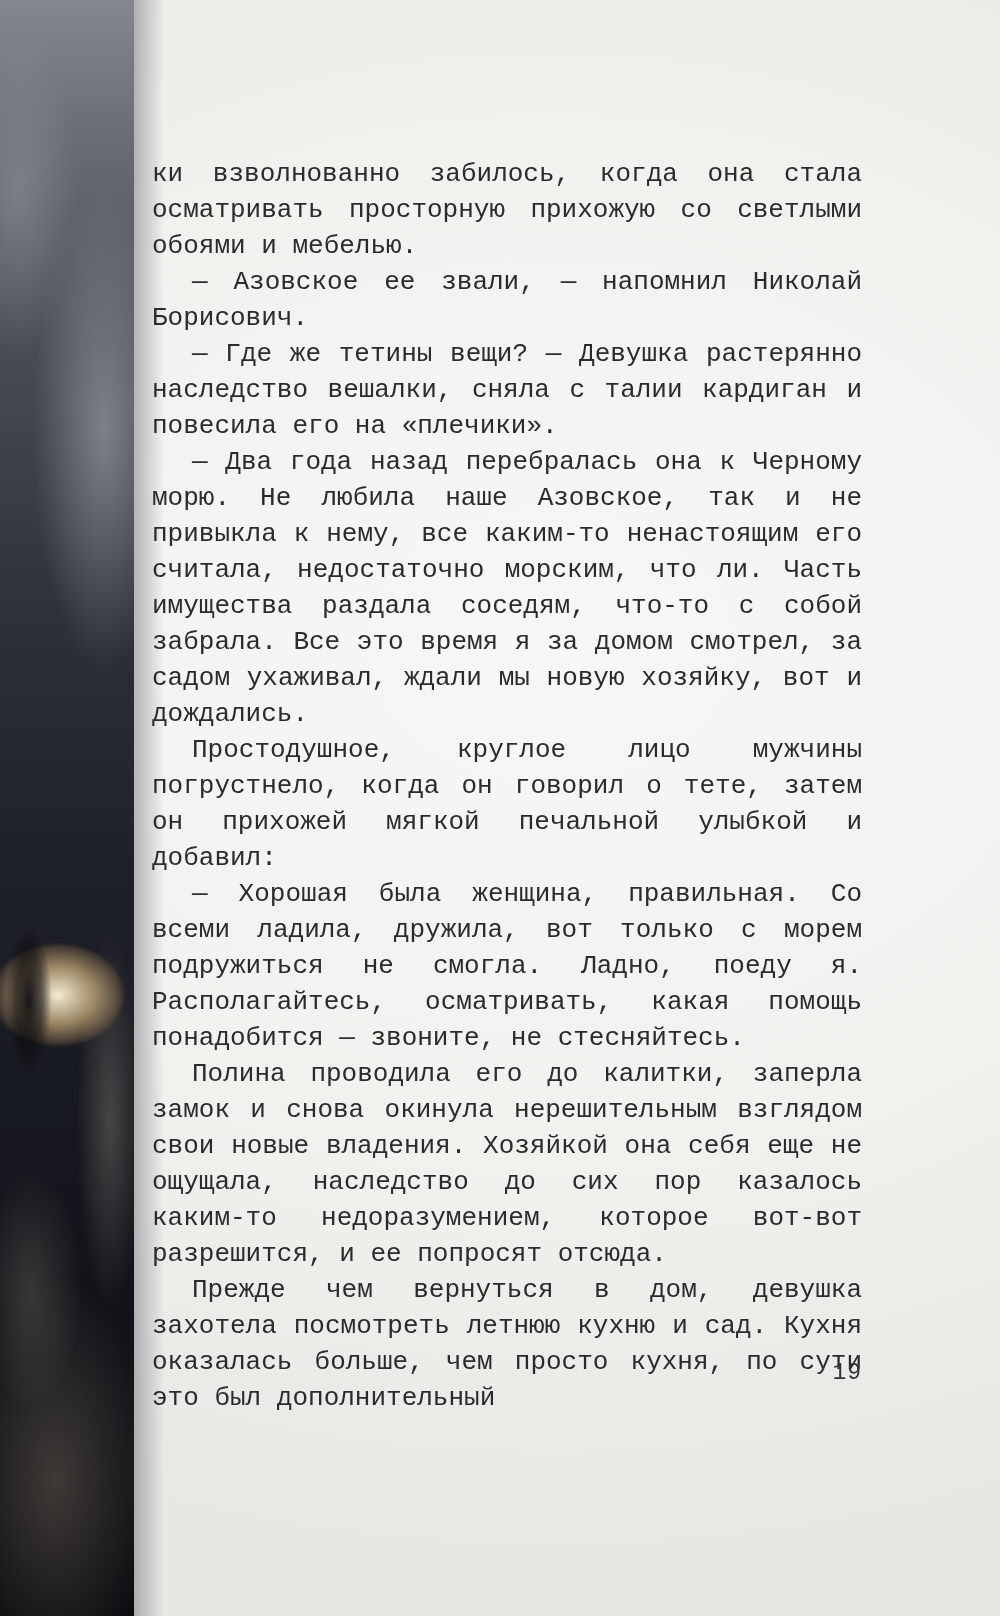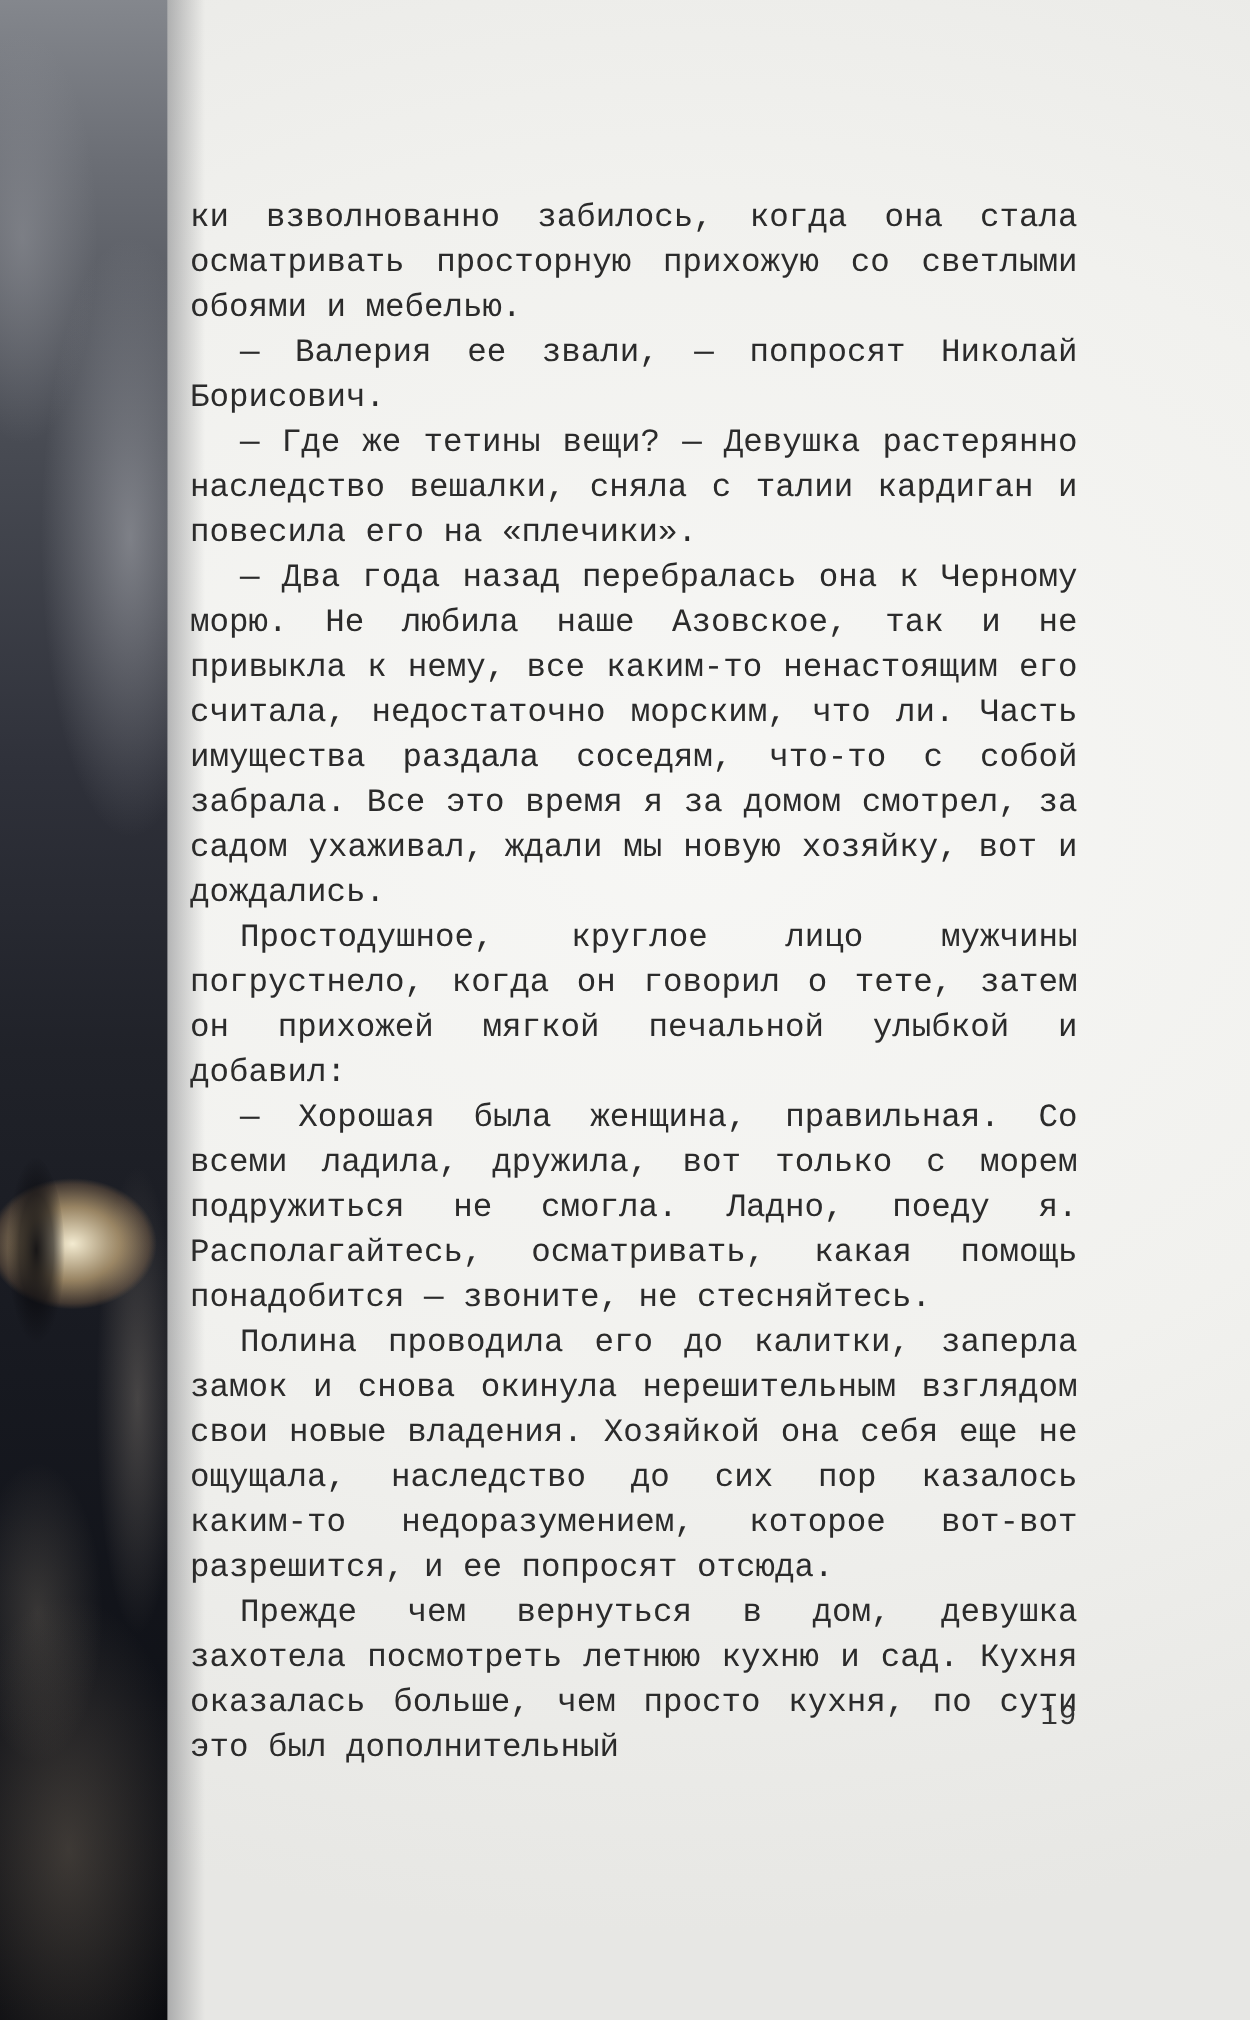--- a/index.html
+++ b/index.html
@@ -81,21 +81,21 @@
   }
 </style>
 </head>
 <body>
 
 <div class="screen">
   <div class="left-art"></div>
 
   <div class="text-block">
       <p class="para">ки взволнованно забилось, когда она стала осматривать просторную прихожую со светлыми обоями и мебелью.</p>
-      <p class="para indent">— Валерия ее звали, — попросят Николай Борисович.</p>
+      <p class="para indent">— Азовское ее звали, — напомнил Николай Борисович.</p>
       <p class="para indent">— Где же тетины вещи? — Девушка растерянно наследство вешалки, сняла с талии кардиган и повесила его на «плечики».</p>
       <p class="para indent">— Два года назад перебралась она к Черному морю. Не любила наше Азовское, так и не привыкла к нему, все каким-то ненастоящим его считала, недостаточно морским, что ли. Часть имущества раздала соседям, что-то с собой забрала. Все это время я за домом смотрел, за садом ухаживал, ждали мы новую хозяйку, вот и дождались.</p>
       <p class="para indent">Простодушное, круглое лицо мужчины погрустнело, когда он говорил о тете, затем он прихожей мягкой печальной улыбкой и добавил:</p>
       <p class="para indent">— Хорошая была женщина, правильная. Со всеми ладила, дружила, вот только с морем подружиться не смогла. Ладно, поеду я. Располагайтесь, осматривать, какая помощь понадобится — звоните, не стесняйтесь.</p>
       <p class="para indent">Полина проводила его до калитки, заперла замок и снова окинула нерешительным взглядом свои новые владения. Хозяйкой она себя еще не ощущала, наследство до сих пор казалось каким-то недоразумением, которое вот-вот разрешится, и ее попросят отсюда.</p>
       <p class="para indent">Прежде чем вернуться в дом, девушка захотела посмотреть летнюю кухню и сад. Кухня оказалась больше, чем просто кухня, по сути это был дополнительный</p>
     </div>
 
   <div class="page-number">19</div>
 </div>

